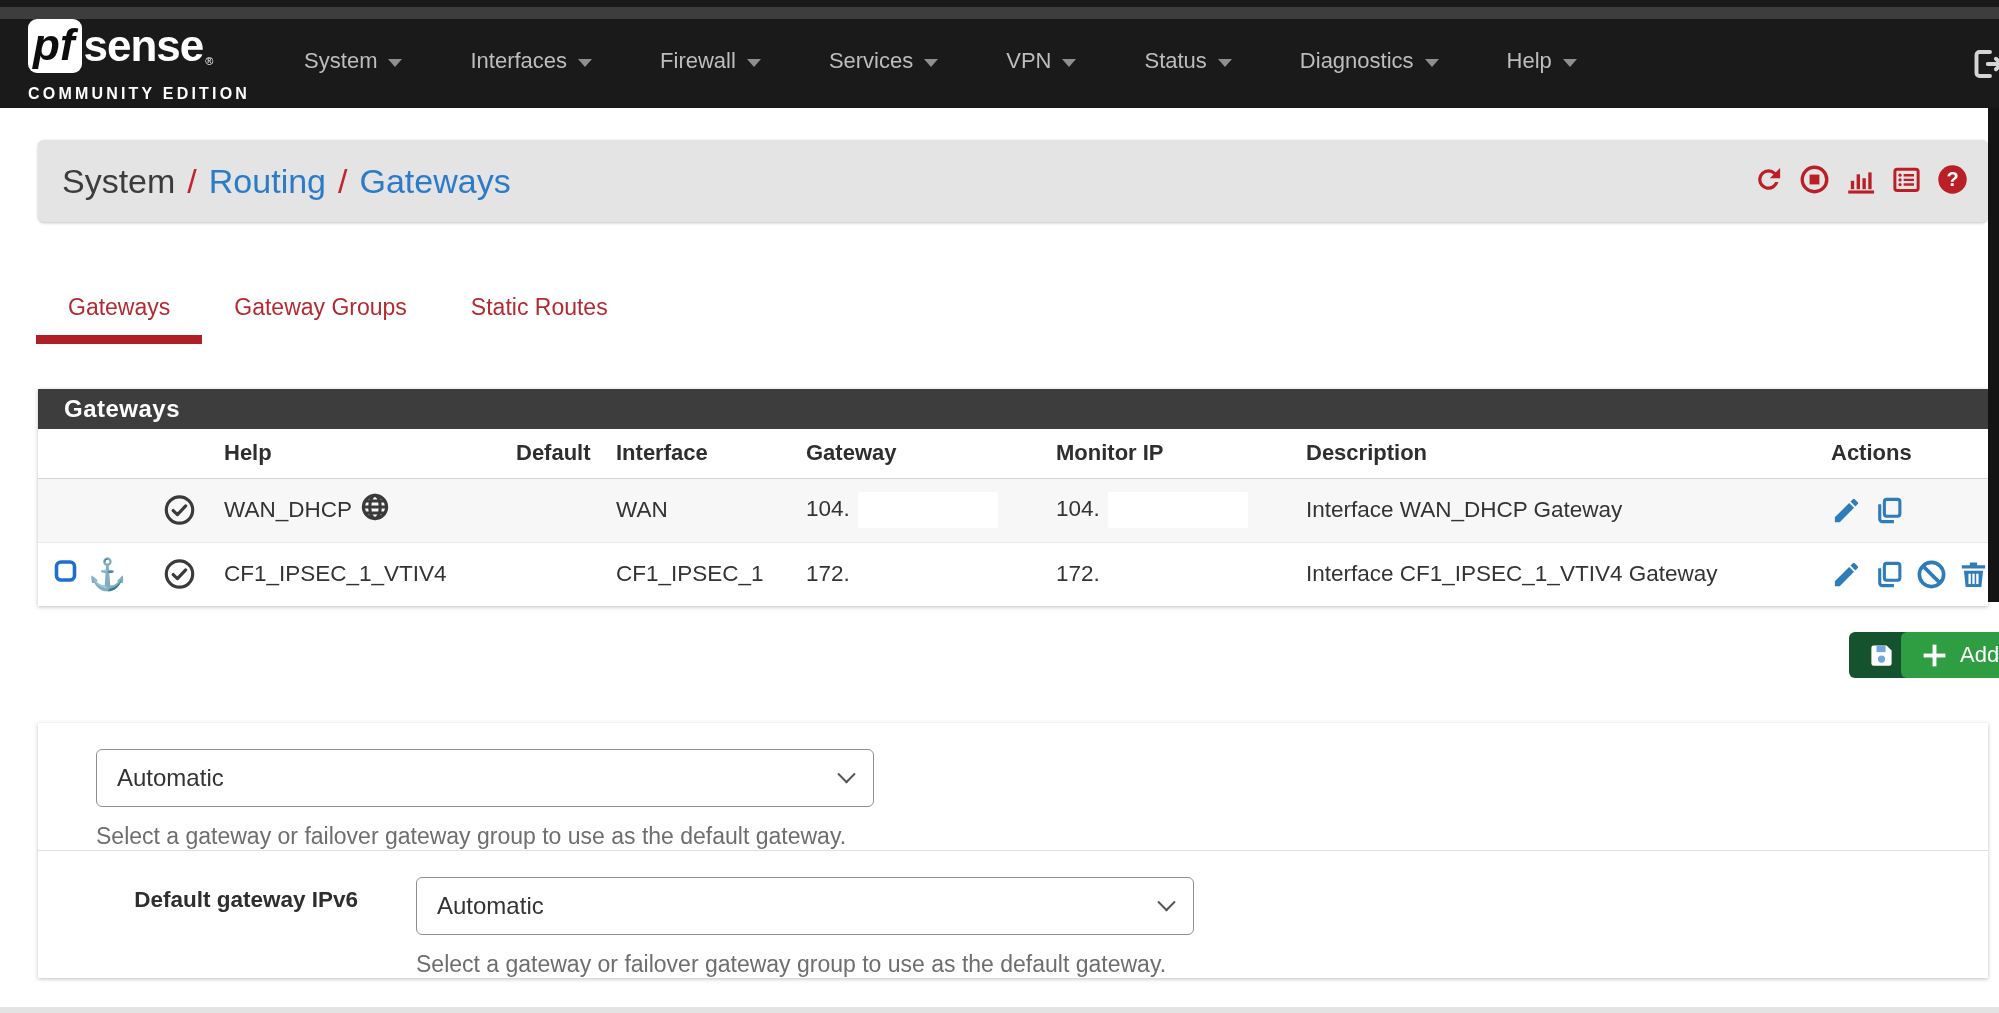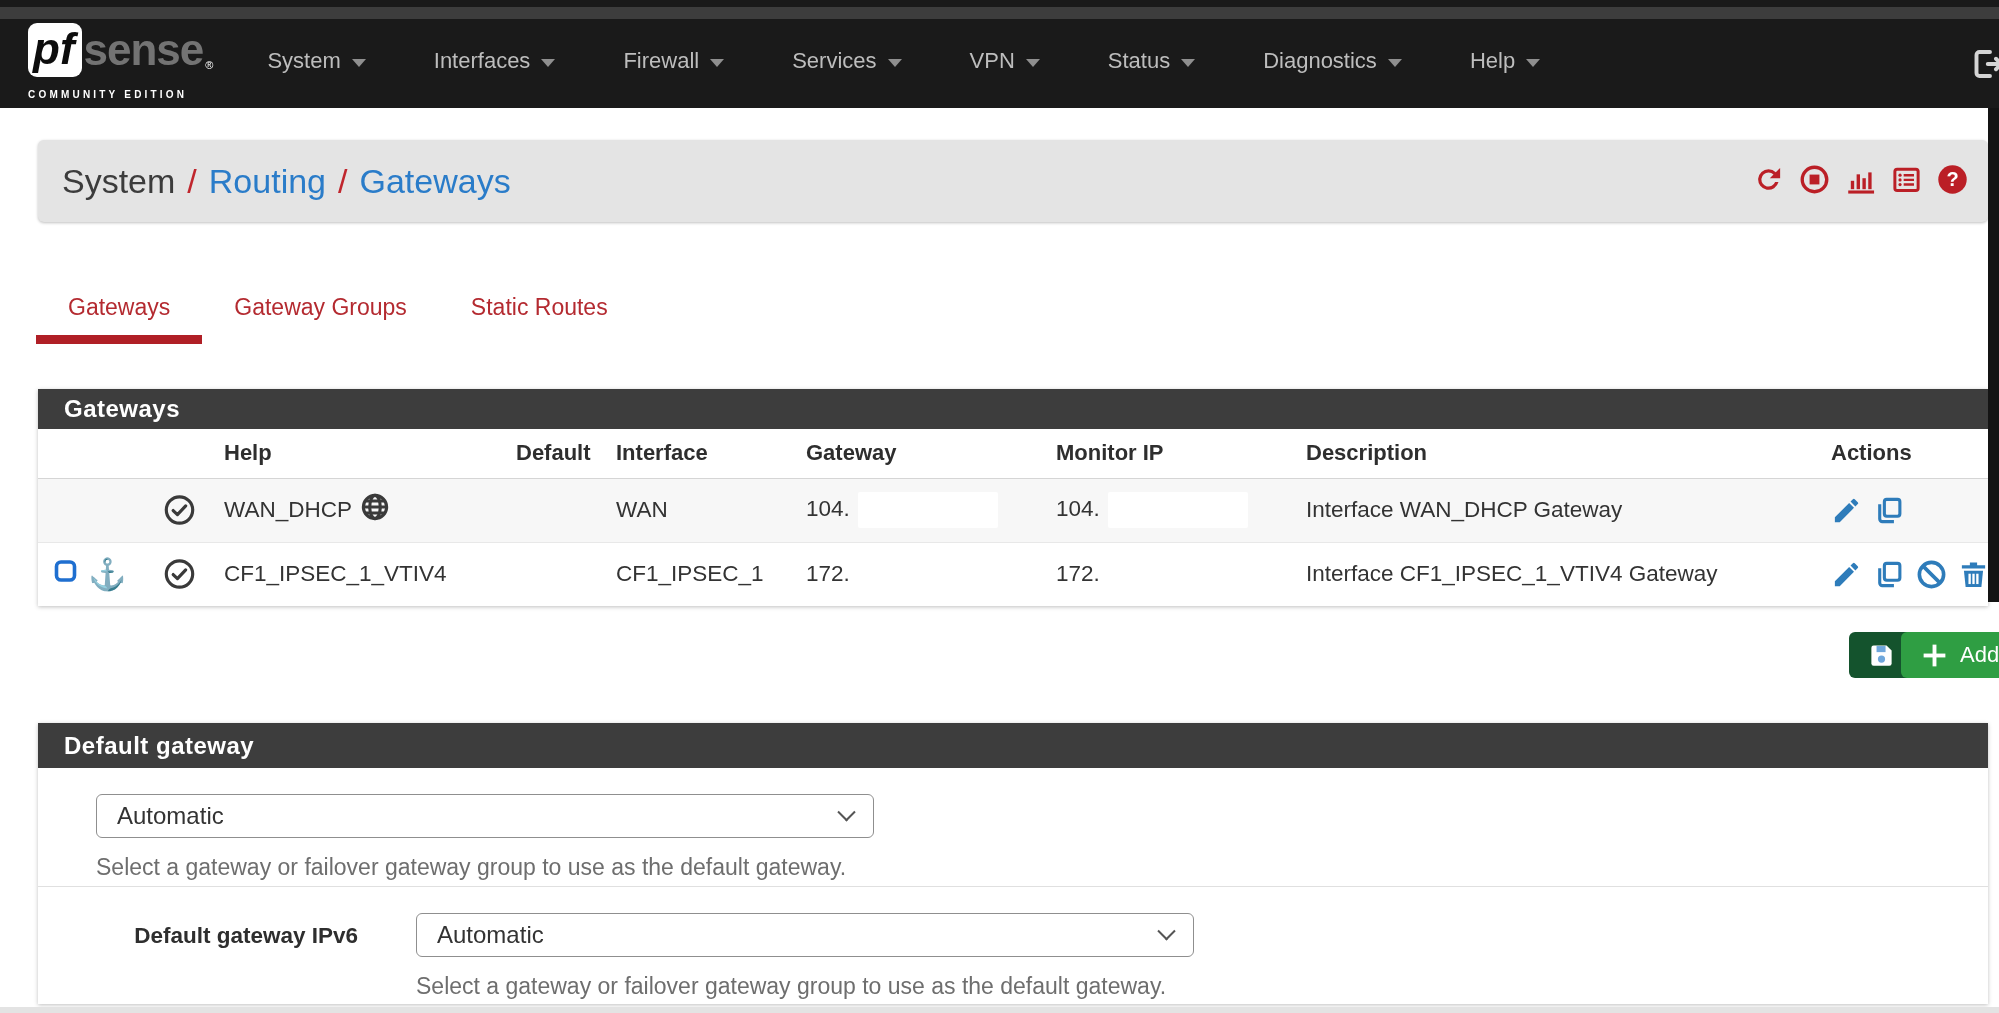--- a/index.html
+++ b/index.html
@@ -6,23 +6,23 @@
   html,body { width:1999px; height:1013px; overflow:hidden; background:#ffffff;
     font-family:"Liberation Sans", sans-serif; }
   .page { position:relative; width:1999px; height:1013px; }
 
   
   .navbar { position:relative; height:108px; background:#1a1a1a; display:flex; align-items:center; padding-top:14px; }
   .navbar::before { content:""; position:absolute; top:7px; left:0; right:0; height:12px; background:#3d3d3d; }
   .brand { margin-left:28px; display:flex; flex-direction:column; cursor:pointer;gap:8px; }
   .brand-top { display:flex; align-items:center; }
   .brand-pf { background:#fff; color:#0d0d0d; font-style:italic; font-weight:bold; font-size:44px; line-height:50px; padding:1px 7px 3px 5px; border-radius:9px; }
-  .brand-sense { color:#737373; font-weight:bold; font-size:44px; letter-spacing:-1px; margin-left:2px; }
+  .brand-sense { color:#ffffff; font-weight:bold; font-size:44px; letter-spacing:-1px; margin-left:2px; }
   .brand-reg { color:#fff; font-size:11px; align-self:flex-end; margin:0 0 6px 2px; }
-  .brand-edition { color:#fff; font-size:10px; font-weight:bold; letter-spacing:3.2px; margin-top:4px; }
+  .brand-edition { color:#fff; font-size:16px; font-weight:bold; letter-spacing:3.2px; margin-top:4px; }
   .menu { display:flex; margin-left:20px; align-items:center; }
   .menu-item { padding:0 34px; font-size:22px; color:#bdbdbd; display:flex; align-items:center; cursor:pointer; white-space:nowrap; }
   .caret { width:0; height:0; border-left:7px solid transparent; border-right:7px solid transparent; border-top:8px solid #8f8f8f; margin-left:11px; margin-top:3px; }
   .logout { position:absolute; right:-6px; top:46px; width:36px; height:36px; }
 
   
   .scroll-thumb { position:absolute; right:0; top:108px; width:11px; height:494px; background:#141414; z-index:40; }
 
   
   .bc-card { position:relative; margin:32px 11px 0 38px; height:82px; background:#e4e4e4; border-radius:6px;
@@ -66,21 +66,21 @@
   .btn { position:absolute; top:0; height:46px; border:none; border-radius:6px; color:#fff; font-size:22px;
     font-family:"Liberation Sans", sans-serif; display:flex; align-items:center; gap:11px; padding:0 19px; cursor:pointer; }
   .btn-save { left:1849px; background:#14532d; }
   .btn-add { left:1901px; width:150px; background:#2f9e43; }
 
   
   .form-row { display:flex; padding-top:26px; min-height:118px; }
   .form-row + .form-row { border-top:1px solid #e0e0e0; }
   .form-label { width:320px; text-align:right; font-weight:bold; font-size:22.5px; color:#2e2e2e; padding-top:10px; }
   .form-field { margin-left:58px; width:778px; }
-  .select { height:44px; border:1px solid #8f8f8f; border-radius:6px; background:#fff; display:flex; align-items:center;
+  .select { height:58px; border:1px solid #8f8f8f; border-radius:6px; background:#fff; display:flex; align-items:center;
     justify-content:space-between; padding:0 20px; font-size:24px; color:#333; cursor:pointer; }
   .chev { width:13px; height:13px; border-right:2px solid #555; border-bottom:2px solid #555; transform:rotate(45deg) translate(-3px,-3px); }
   .help-text { margin-top:16px; font-size:23px; color:#6e6e6e; }
 
   .bottom-strip { position:absolute; left:0; right:0; bottom:0; height:6px; background:#e3e3e3; }
 </style>
 </head>
 <body>
 
 <div class="page">
@@ -325,21 +325,20 @@
     <button class="btn btn-add">
       <svg viewBox="0 0 24 24" width="29" height="29">
         <rect x="10.4" y="3" width="3.2" height="18" fill="#ffffff"></rect>
         <rect x="3" y="10.4" width="18" height="3.2" fill="#ffffff"></rect>
       </svg>
       <span>Add</span>
     </button>
   </div>
 
   <section class="panel">
-    <div class="panel-header h2x">Default gateway</div>
     <div class="form-row">
       <div class="form-field">
         <div class="select">
           <span>Automatic</span>
           <span class="chev"></span>
         </div>
         <div class="help-text">Select a gateway or failover gateway group to use as the default gateway.</div>
       </div>
     </div>
     <div class="form-row">

